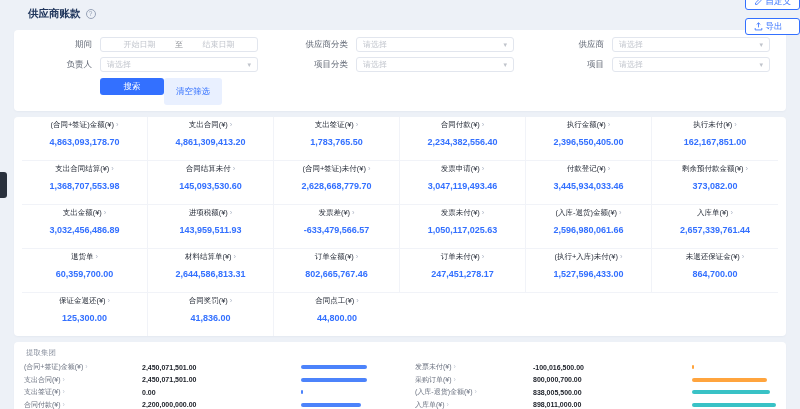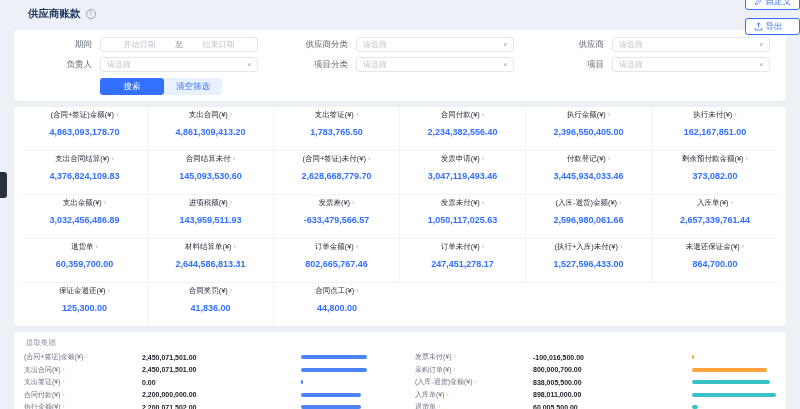--- a/index.html
+++ b/index.html
@@ -33,21 +33,21 @@
                     display: flex; align-items: center; padding: 0 6px; font-size: 8px; color: #c0c4cc; cursor: pointer; }
   .filter-control .ph { white-space: nowrap; }
   .daterange { justify-content: space-between; }
   .daterange .ph { flex: 1; text-align: center; }
   .daterange .sep { color: #909399; padding: 0 3px; flex: none; }
   .select { justify-content: space-between; }
   .chev { color: #c0c4cc; font-size: 7px; flex: none; }
   .filter-actions { display: flex; margin: 6px 0 1px 70px; }
   .btn-primary { width: 64px; height: 17px; background: #3370ff; color: #fff; border: none; border-radius: 3px;
                  font-size: 8.5px; cursor: pointer; font-family: inherit; }
-  .btn-light { height: 17px; padding: 0 12px; background: #e9f0ff; color: #3370ff; border: none; border-radius: 3px;
+  .btn-light { height: 27px; padding: 0 12px; background: #e9f0ff; color: #3370ff; border: none; border-radius: 3px;
                font-size: 8.5px; cursor: pointer; font-family: inherit; }
   
   .stats-card { margin-top: 6px; padding: 0 8px; }
   .stats-grid { display: grid; grid-template-columns: repeat(6, 1fr); }
   .stat-cell { padding: 3px 3px 12px; text-align: center; border-right: 1px solid #f1f3f8; border-bottom: 1px solid #f1f3f8; overflow: hidden; }
   .stat-cell:nth-child(6n), .stat-cell:last-child { border-right: none; }
   .stat-cell:nth-child(n+25) { border-bottom: none; }
   .stat-label { font-size: 7.5px; line-height: 9px; color: #262c38; white-space: nowrap; }
   .stat-chev { color: #aab2c2; margin-left: 2px; font-size: 7.5px; }
   .stat-value { margin-top: 8px; font-size: 9px; line-height: 11px; font-weight: bold; color: #3370ff;
@@ -163,21 +163,21 @@
       <div class="stat-cell">
         <div class="stat-label">执行金额(¥)<span class="stat-chev">›</span></div>
         <div class="stat-value">2,396,550,405.00</div>
       </div>
       <div class="stat-cell">
         <div class="stat-label">执行未付(¥)<span class="stat-chev">›</span></div>
         <div class="stat-value">162,167,851.00</div>
       </div>
       <div class="stat-cell">
         <div class="stat-label">支出合同结算(¥)<span class="stat-chev">›</span></div>
-        <div class="stat-value">4,376,824,109.83</div>
+        <div class="stat-value">1,368,707,553.98</div>
       </div>
       <div class="stat-cell">
         <div class="stat-label">合同结算未付<span class="stat-chev">›</span></div>
         <div class="stat-value">145,093,530.60</div>
       </div>
       <div class="stat-cell">
         <div class="stat-label">(合同+签证)未付(¥)<span class="stat-chev">›</span></div>
         <div class="stat-value">2,628,668,779.70</div>
       </div>
       <div class="stat-cell">

